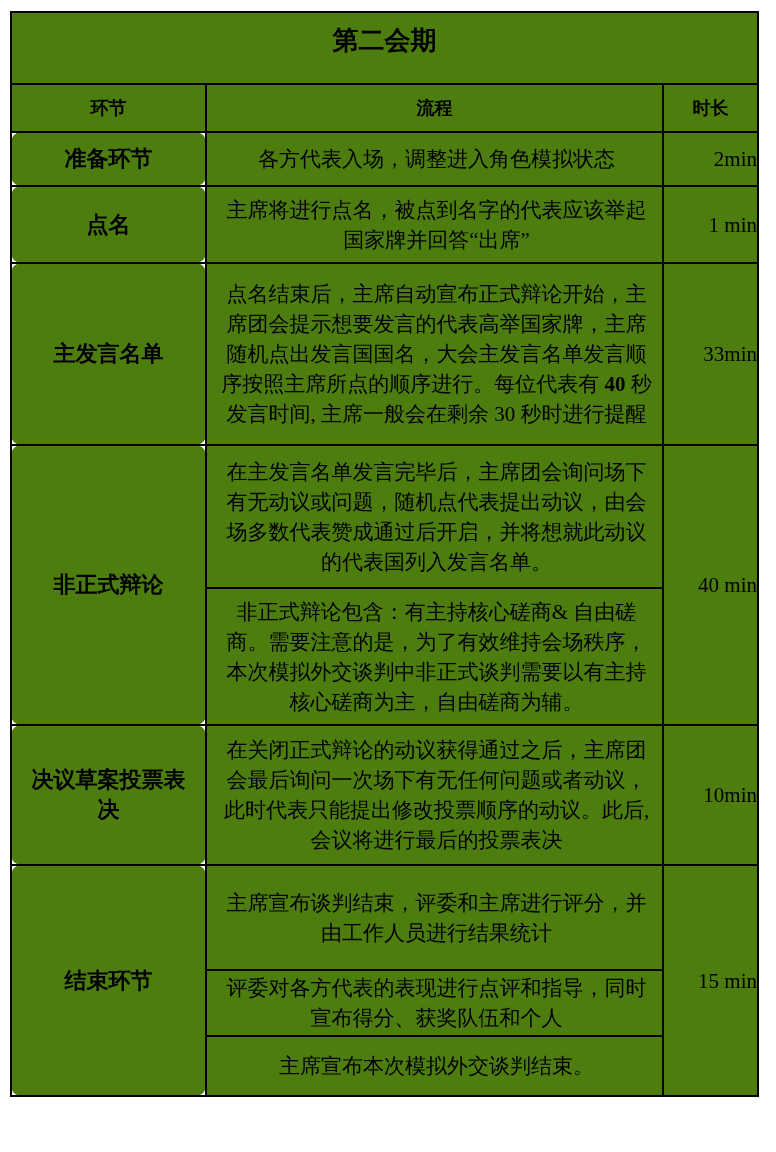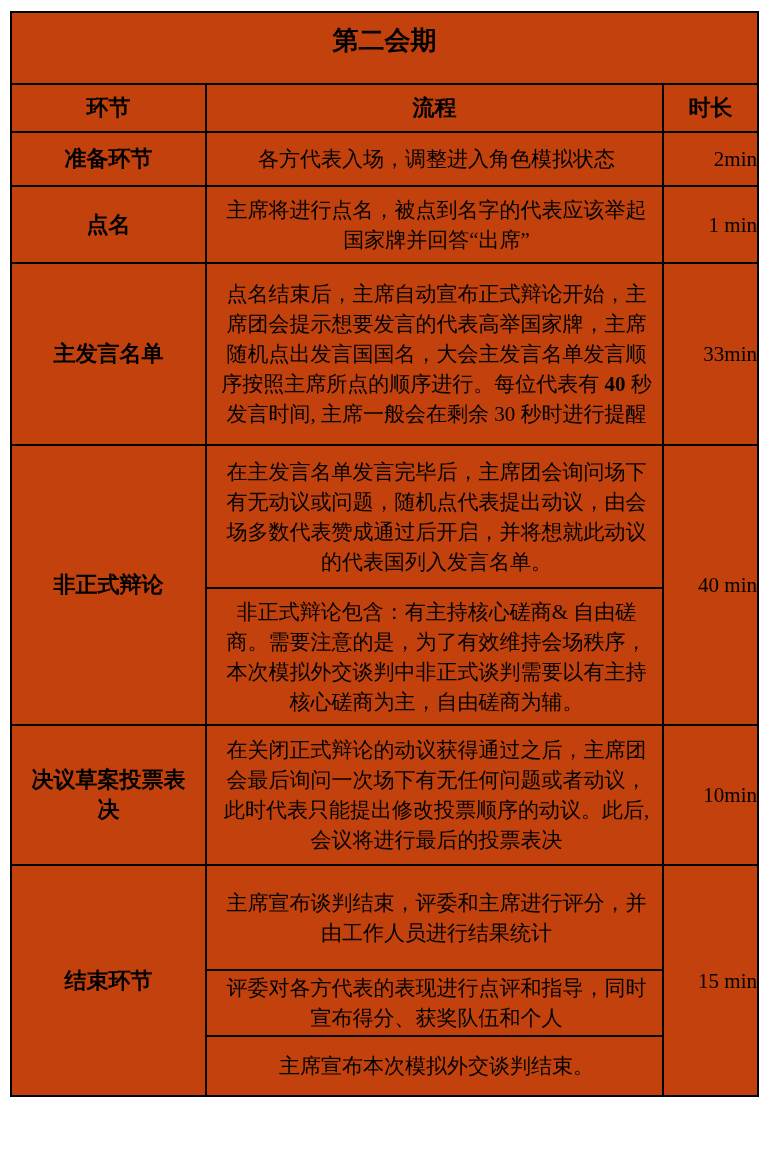--- a/index.html
+++ b/index.html
@@ -15,48 +15,49 @@
     width: 747px;
     border-collapse: collapse;
     table-layout: fixed;
   }
   col.c1 { width: 195px; }
   col.c2 { width: 457px; }
   col.c3 { width: 95px; }
   td {
     border: 2px solid #000000;
     vertical-align: middle;
-    background: #c2410c;
+    background: #4d7c0f;
   }
   td.title-cell {
     height: 72px;
     vertical-align: top;
     padding-top: 13px;
     text-align: center;
     font-weight: bold;
     font-size: 26px;
     line-height: 30px;
   }
   tr.r-head { height: 48px; }
   td.head {
     text-align: center;
     font-weight: bold;
-    font-size: 22px;
+    font-size: 18px;
     line-height: 26px;
   }
   td.head.dur-head {
     vertical-align: top;
     padding-top: 10px;
   }
   td.stage {
     text-align: center;
     font-weight: bold;
     font-size: 22px;
     line-height: 30px;
     padding: 0 12px;
+    border-radius: 10px;
   }
   td.proc {
     text-align: center;
     font-size: 21px;
     line-height: 30px;
     padding: 0 8px 0 12px;
   }
   td.dur {
     text-align: right;
     font-size: 21px;

